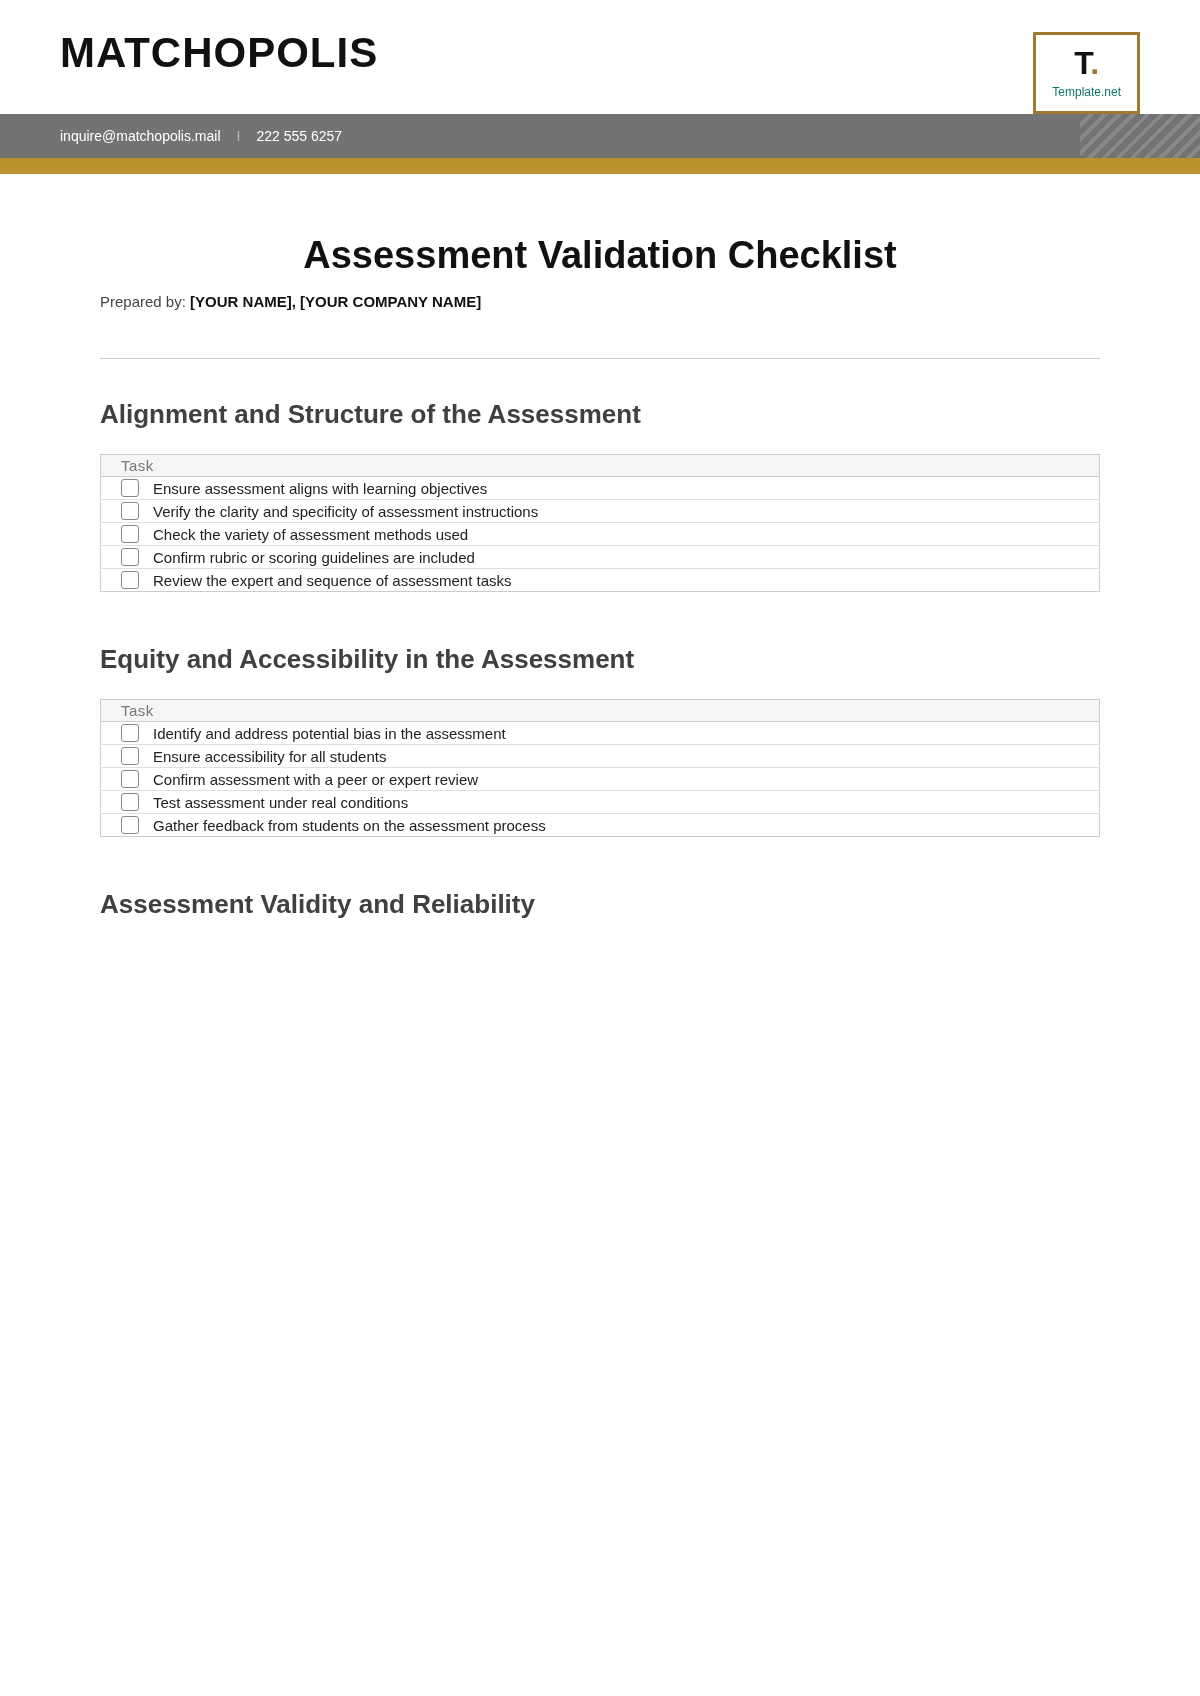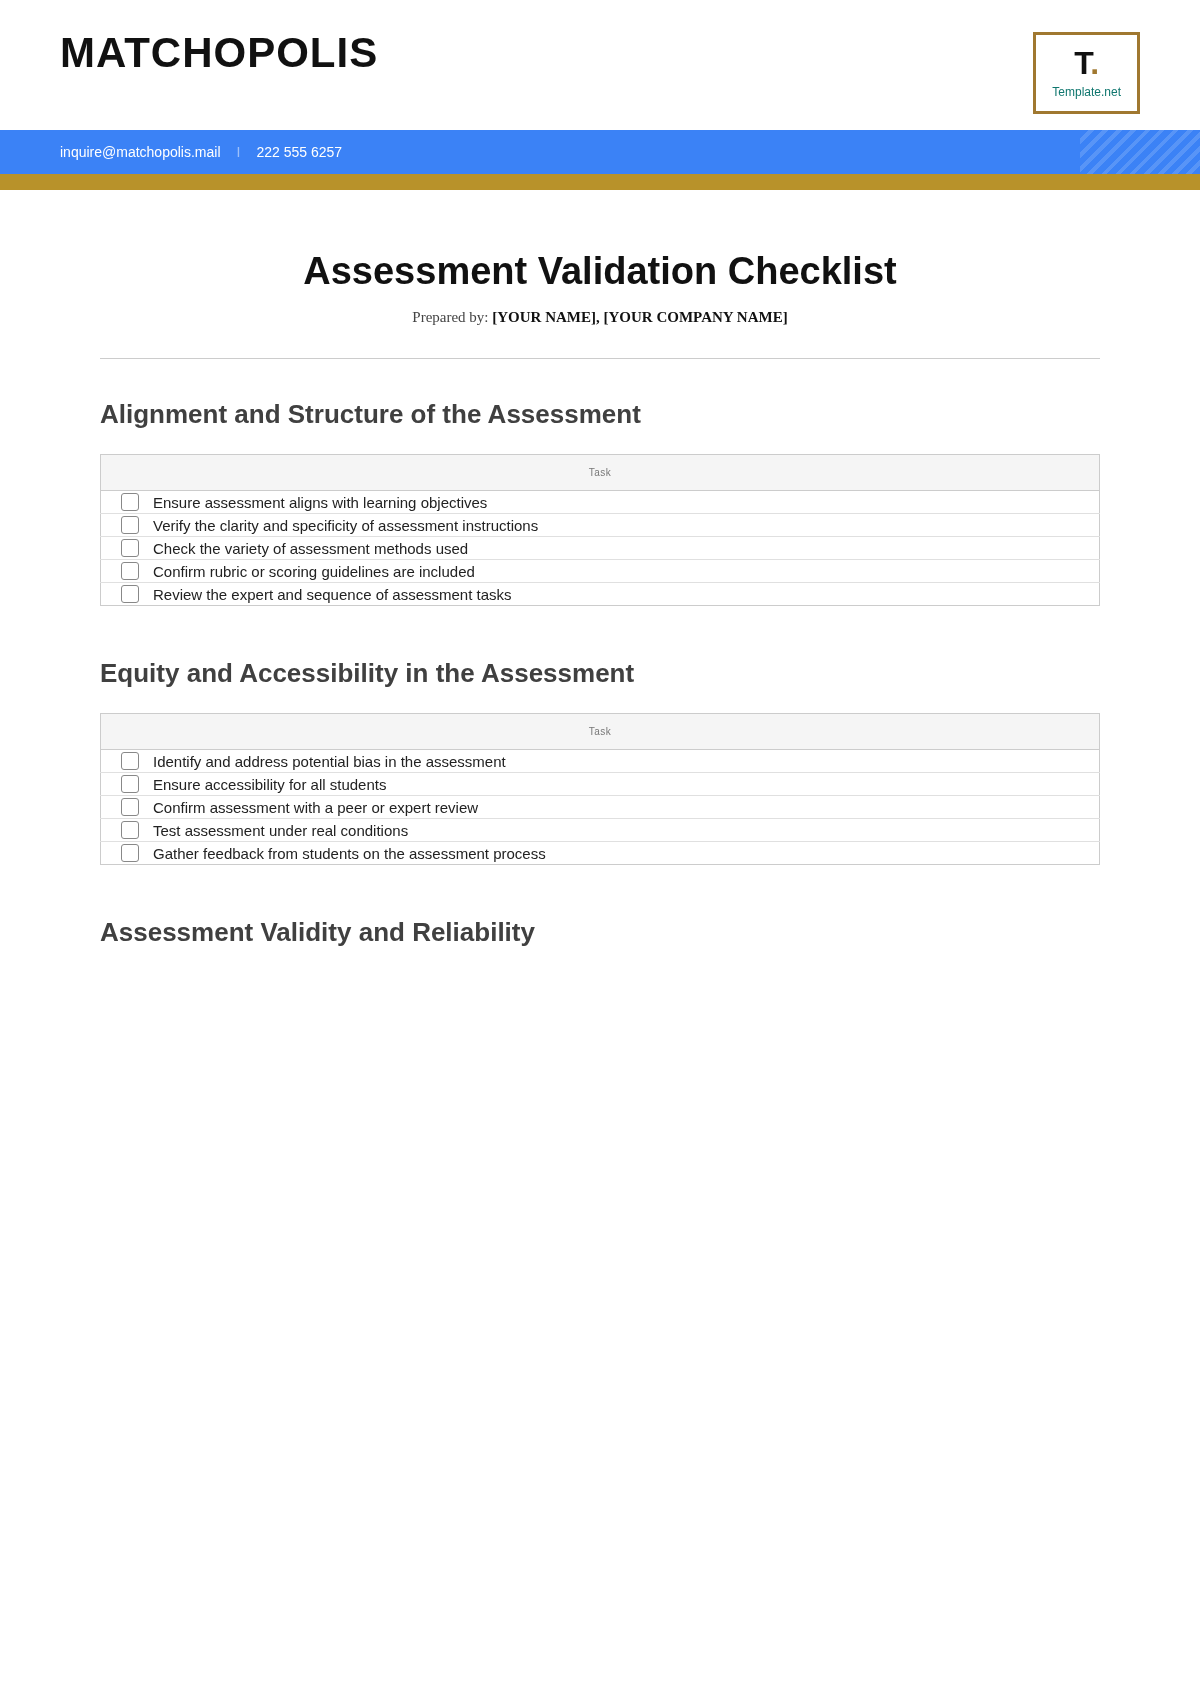--- a/index.html
+++ b/index.html
@@ -57,25 +57,24 @@
     .template-logo-label {
       font-size: 12px;
       color: #0f766e;
       margin-top: 6px;
       display: block;
     }
 
     
     .contact-bar {
       position: relative;
-      background: #3b82f6;
+      background: #737373;
       color: #fff;
       padding: 14px 60px;
       font-size: 14px;
-      margin-top: 16px;
       display: flex;
       align-items: flex-start;
       overflow: hidden;
     }
 
     .contact-bar::after {
       content: '';
       position: absolute;
       right: 0;
       top: 0;
@@ -109,25 +108,23 @@
 
     .page-title {
       font-size: 38px;
       font-weight: 800;
       text-align: center;
       color: #111;
       margin-bottom: 16px;
     }
 
     .prepared-by {
-      text-align: center;
       font-size: 15px;
       color: #444;
-      margin-bottom: 32px;
-      font-family: Liberation Serif, serif;
+      margin-bottom: 48px;
     }
 
     .prepared-by strong {
       font-weight: 700;
       color: #111;
     }
 
     .divider {
       border: none;
       border-top: 1.5px solid #ccc;
@@ -145,23 +142,23 @@
     .checklist-table {
       width: 100%;
       border-collapse: collapse;
       border: 1px solid #ccc;
       margin-bottom: 52px;
     }
 
     .checklist-table thead tr th {
       background: #f5f5f5;
       border-bottom: 1px solid #ccc;
-      padding: 12px 20px;
-      text-align: center;
-      font-size: 10px;
+      padding: 2px 20px;
+      text-align: left;
+      font-size: 15px;
       font-weight: 400;
       color: #777;
       letter-spacing: 0.5px;
     }
 
     .checklist-table tbody tr td {
       padding: 2px 20px;
       border-bottom: 1px solid #e0e0e0;
       font-size: 15px;
       color: #222;

